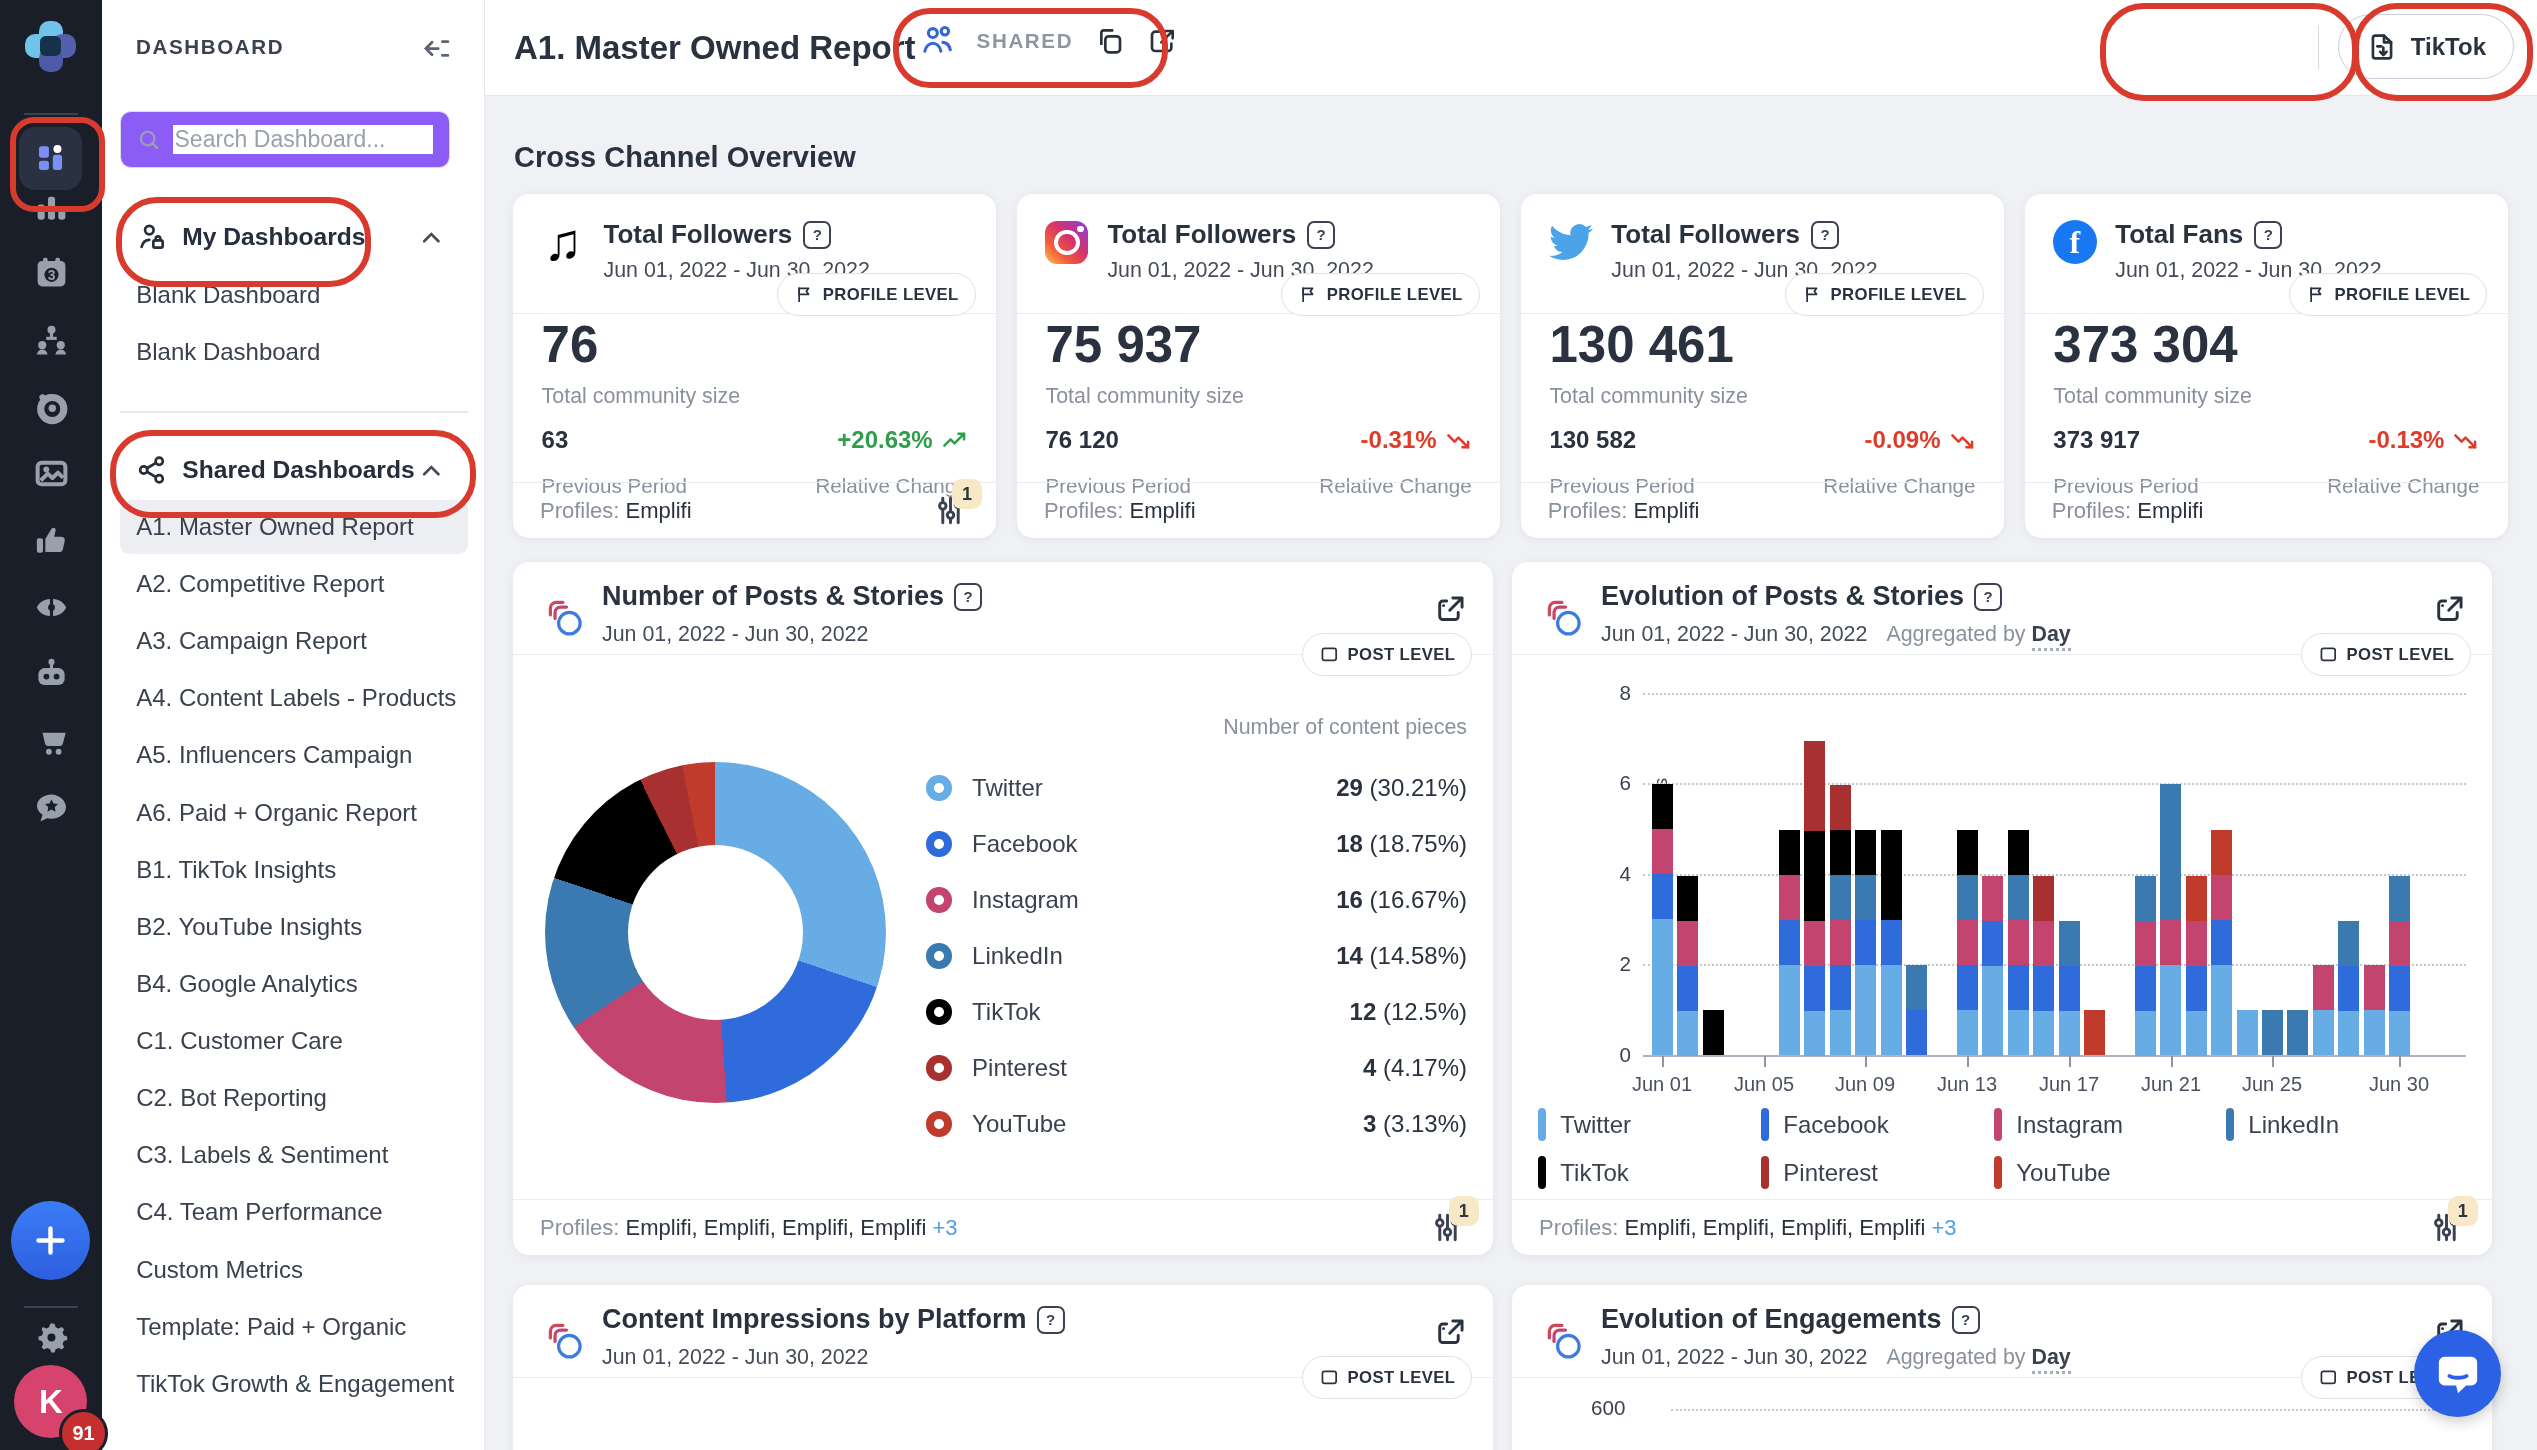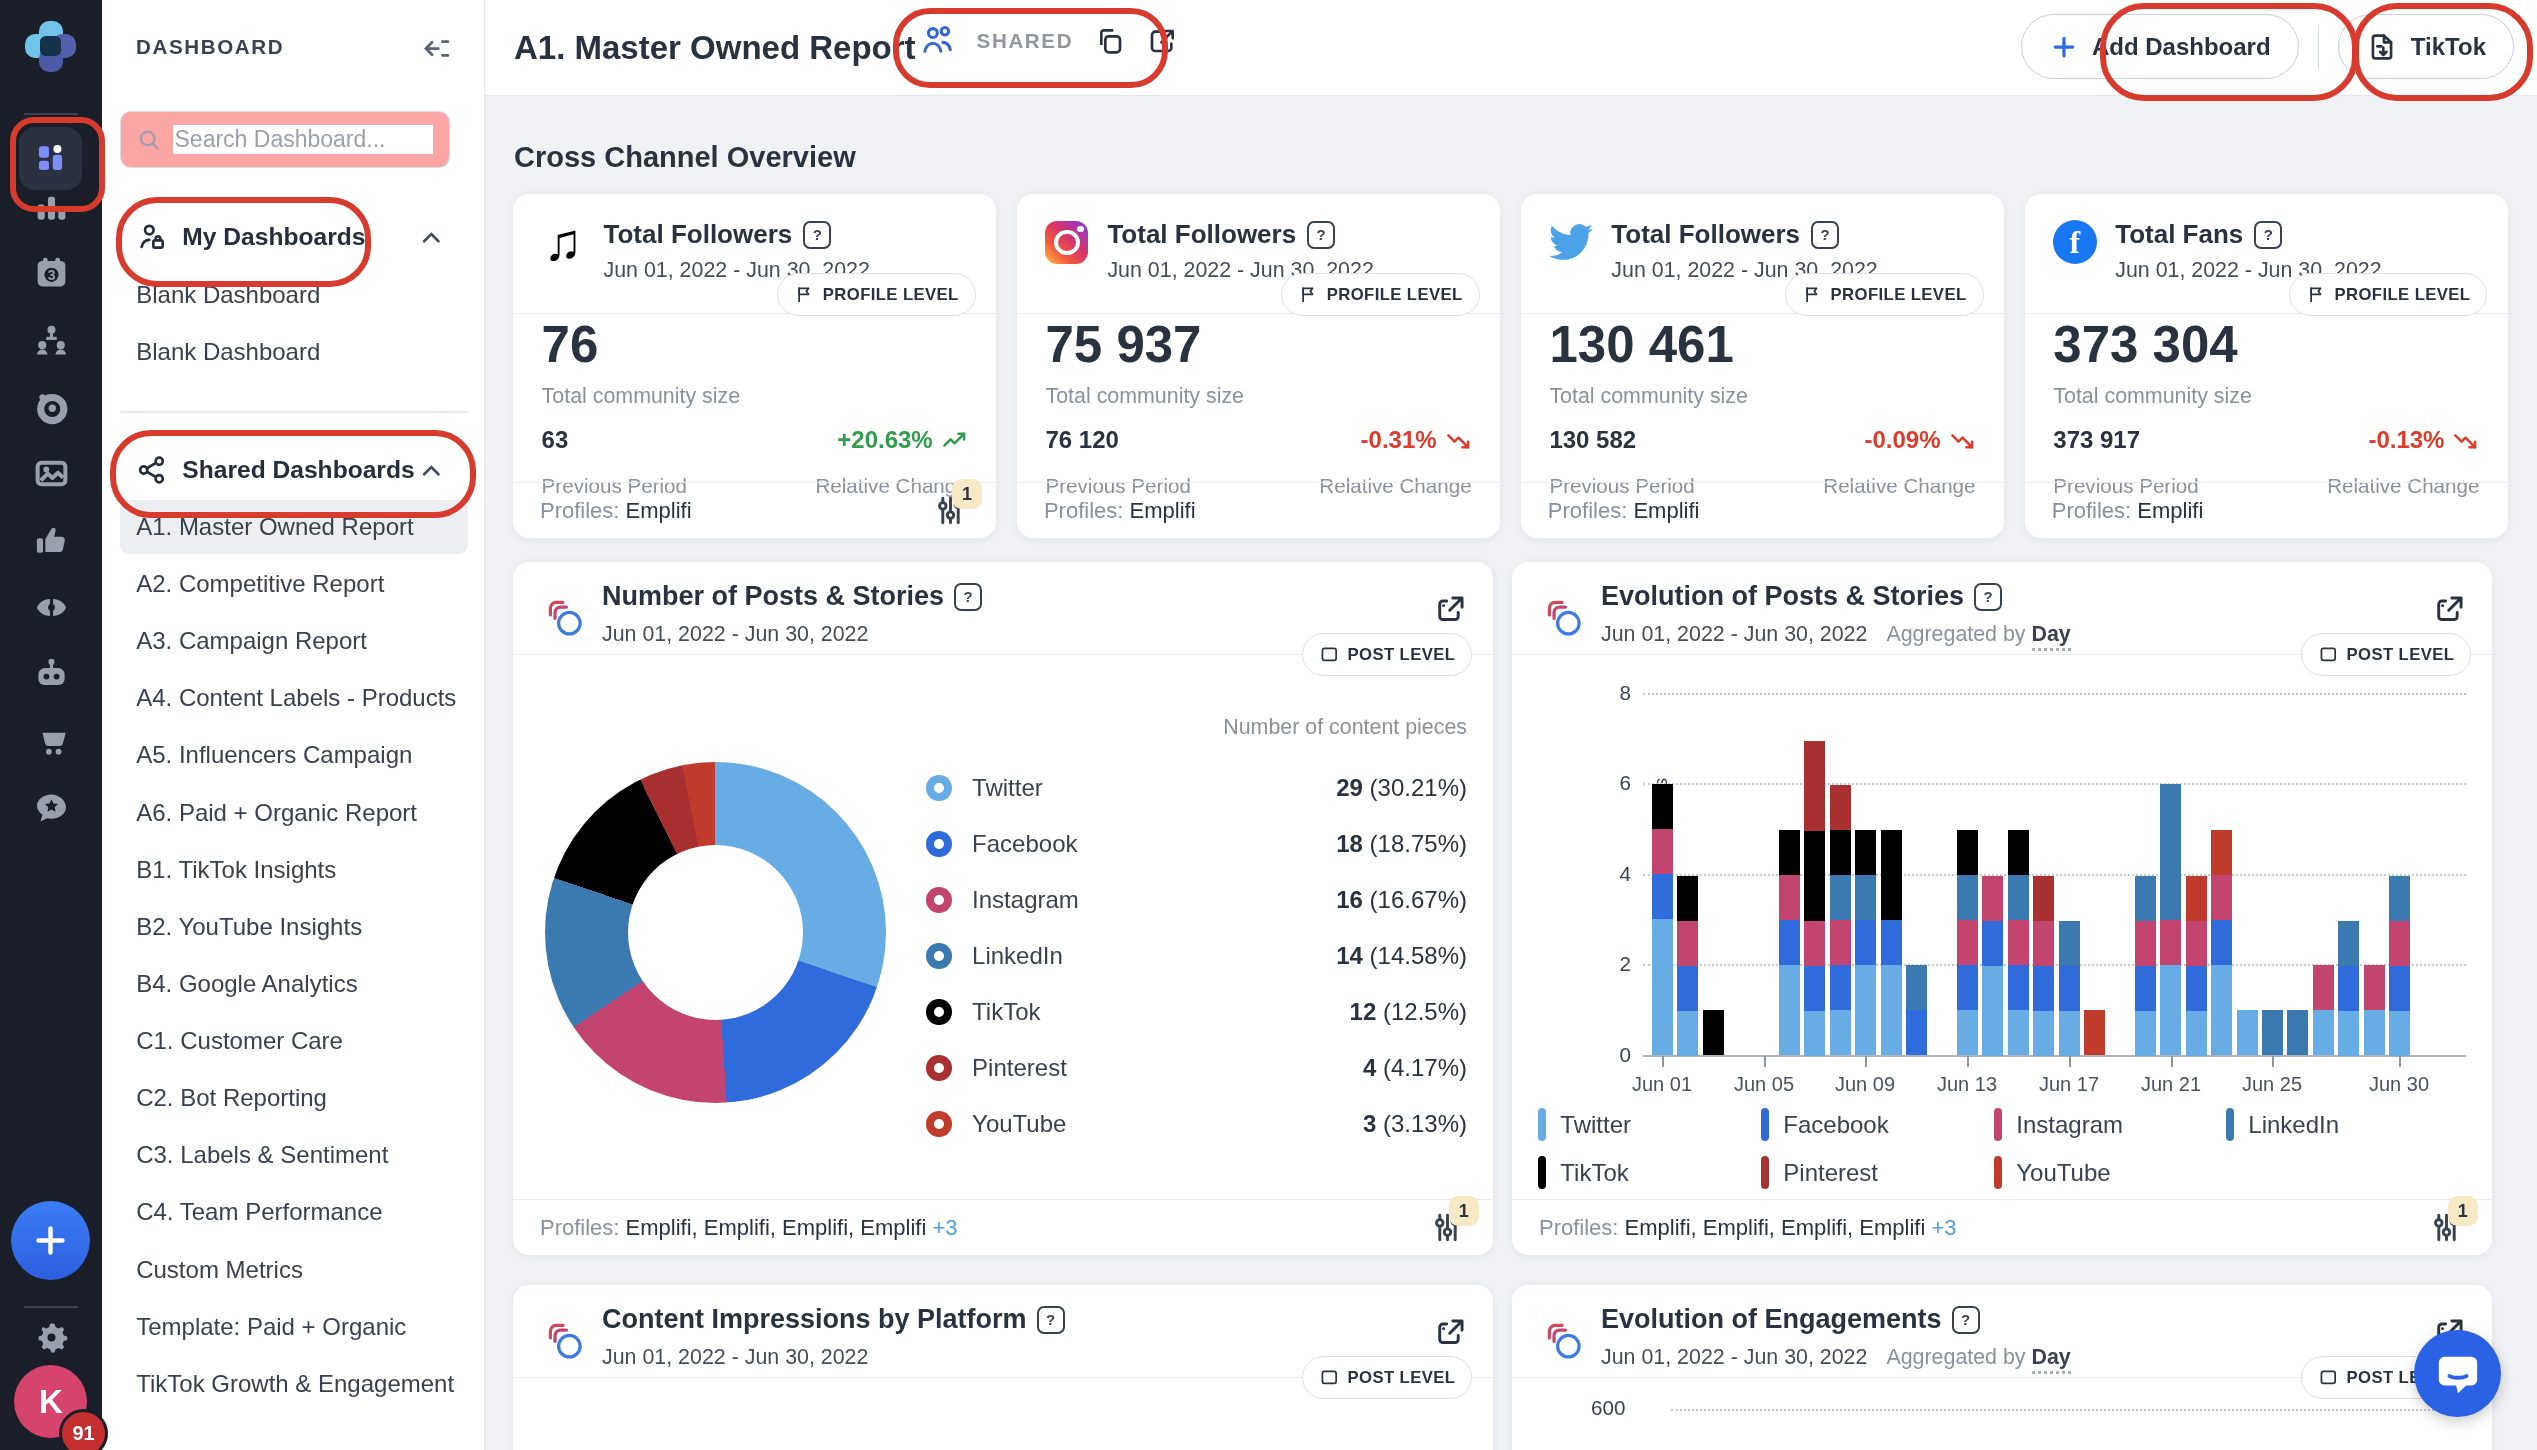--- a/index.html
+++ b/index.html
@@ -26,21 +26,21 @@
   .gear{position:absolute;left:33px;top:1319px;}
   .avatar{position:absolute;left:14.3px;top:1365px;width:73px;height:73px;border-radius:50%;background:#D6446E;
           display:flex;align-items:center;justify-content:center;color:#fff;font-size:33px;font-weight:bold;}
   .av-badge{position:absolute;left:59px;top:1409px;width:43px;height:43px;border-radius:50%;background:#C52F2F;
           display:flex;align-items:center;justify-content:center;color:#fff;font-size:20px;font-weight:bold;border:3.2px solid #191E29;}
   
   .panel{position:absolute;left:102px;top:0;bottom:0;width:382px;background:#fff;border-right:1.6px solid #E6E8EC;z-index:4;}
   .panel-title{position:absolute;left:34px;top:35px;font-size:20.6px;font-weight:bold;letter-spacing:1.6px;color:#3A4150;}
   .collapse{position:absolute;right:32px;top:32px;color:#5B6472;cursor:pointer;}
   .search{position:absolute;left:17.5px;top:111px;width:330px;height:57px;border:1.6px solid #DADDE4;border-radius:11px;
-          background:#fca5a5;display:flex;align-items:center;padding:0 16px;box-sizing:border-box;}
+          background:#8b5cf6;display:flex;align-items:center;padding:0 16px;box-sizing:border-box;}
   .search input{border:none;outline:none;font-size:23px;color:#3A4150;margin-left:12.7px;width:100%;
           font-family:"Liberation Sans", sans-serif;}
   .search input::placeholder{color:#9AA1AD;}
   .sec-head{position:absolute;left:34px;display:flex;align-items:center;gap:14.3px;font-size:24.6px;font-weight:bold;color:#262D3B;}
   .chev{position:absolute;right:38px;color:#434B59;}
   .side-item{position:absolute;left:17.5px;width:348px;height:54px;display:flex;align-items:center;
              padding-left:16.7px;box-sizing:border-box;font-size:24px;color:#39404E;border-radius:9.5px;cursor:pointer;}
   .side-item.sel{background:#ECEEF2;}
   .panel-div{position:absolute;left:17.5px;width:348px;height:1.6px;background:#E6E8EC;}
   
@@ -325,26 +325,20 @@
     <svg width="32" height="32" viewBox="0 0 24 24" fill="none" stroke="#2A3240" stroke-width="2" stroke-linejoin="round">
         <rect x="8.5" y="8.5" width="11" height="12" rx="2.5"></rect>
         <path d="M5.5 15V6a2 2 0 0 1 2-2h7"></path>
       </svg>
     <svg width="32" height="32" viewBox="0 0 24 24" fill="none" stroke="#2A3240" stroke-width="2" stroke-linecap="round" stroke-linejoin="round">
         <path d="M10 5H7a2.5 2.5 0 0 0-2.5 2.5V17A2.5 2.5 0 0 0 7 19.5h9.5A2.5 2.5 0 0 0 19 17v-3"></path>
         <path d="M14.5 4.5H20V10M19.5 5l-8 8"></path>
       </svg>
   </div>
   <div class="hdr-right">
-    <button class="btn">
-      <svg width="30" height="30" viewBox="0 0 24 24" fill="none" stroke="#2F6BDE" stroke-width="2.6" stroke-linecap="round">
-          <path d="M12 5v14M5 12h14"></path>
-        </svg>
-      <span>Add Dashboard</span>
-    </button>
     <div class="vdiv"></div>
     <button class="btn">
       <svg width="32" height="32" viewBox="0 0 24 24" fill="none" stroke="#2A3240" stroke-width="2" stroke-linecap="round" stroke-linejoin="round">
           <path d="M13.5 3.5H7A1.8 1.8 0 0 0 5.2 5.3v13.4A1.8 1.8 0 0 0 7 20.5h10a1.8 1.8 0 0 0 1.8-1.8V8.5z"></path>
           <path d="M13.5 3.5v5h5.3"></path>
           <path d="M8.5 11.5h3"></path>
           <path d="M13 12.5v5.5M10.6 15.6L13 18l2.4-2.4"></path>
         </svg>
       <span>TikTok</span>
     </button>

